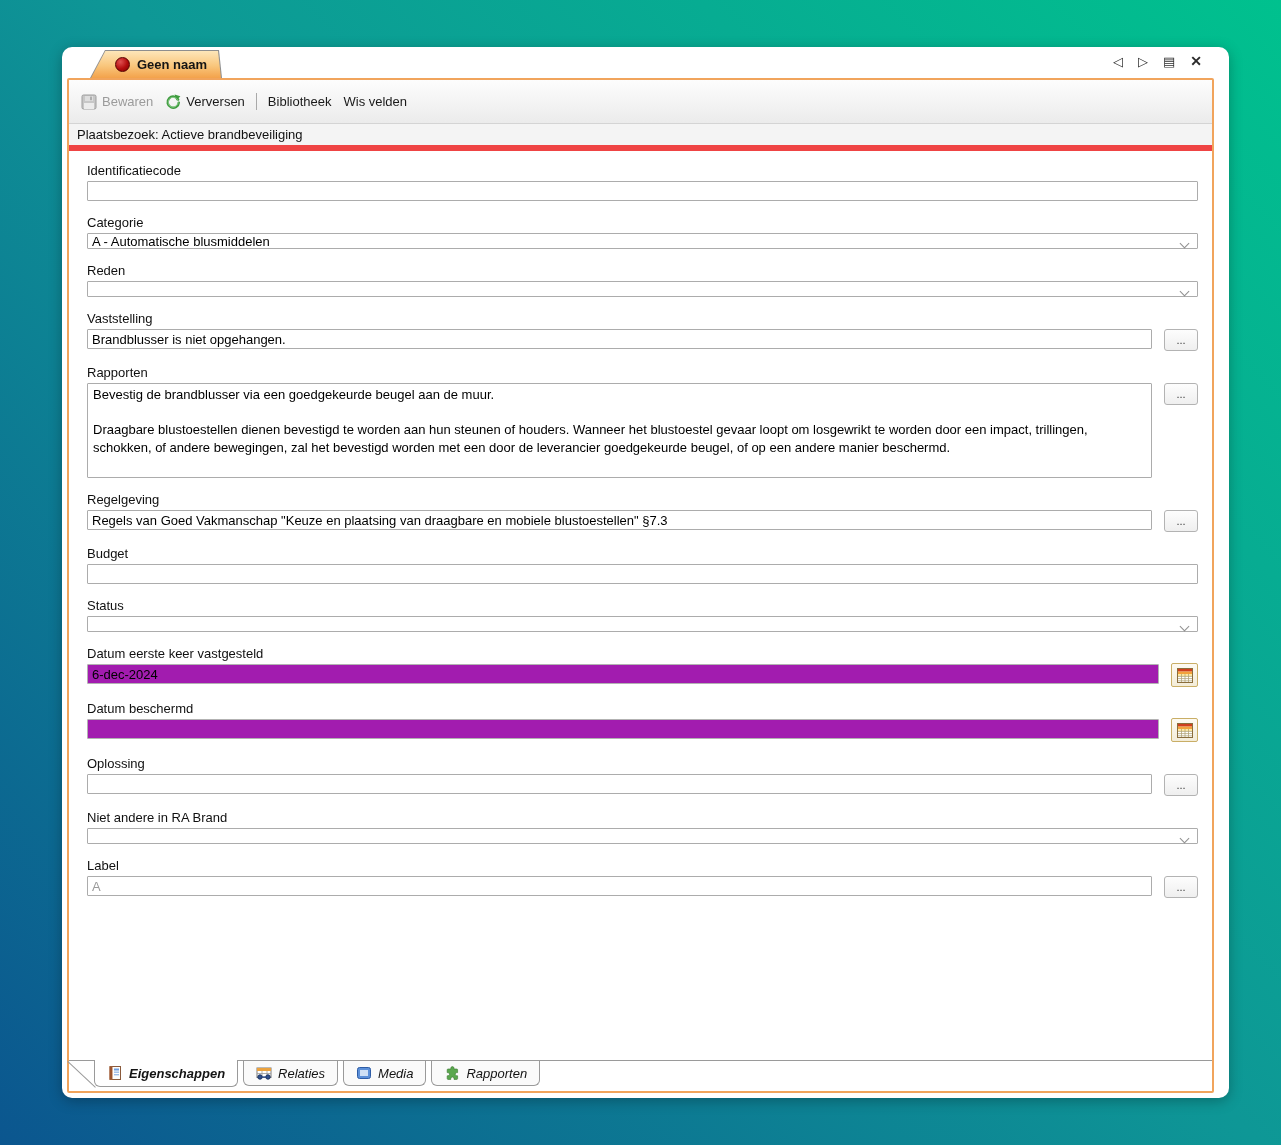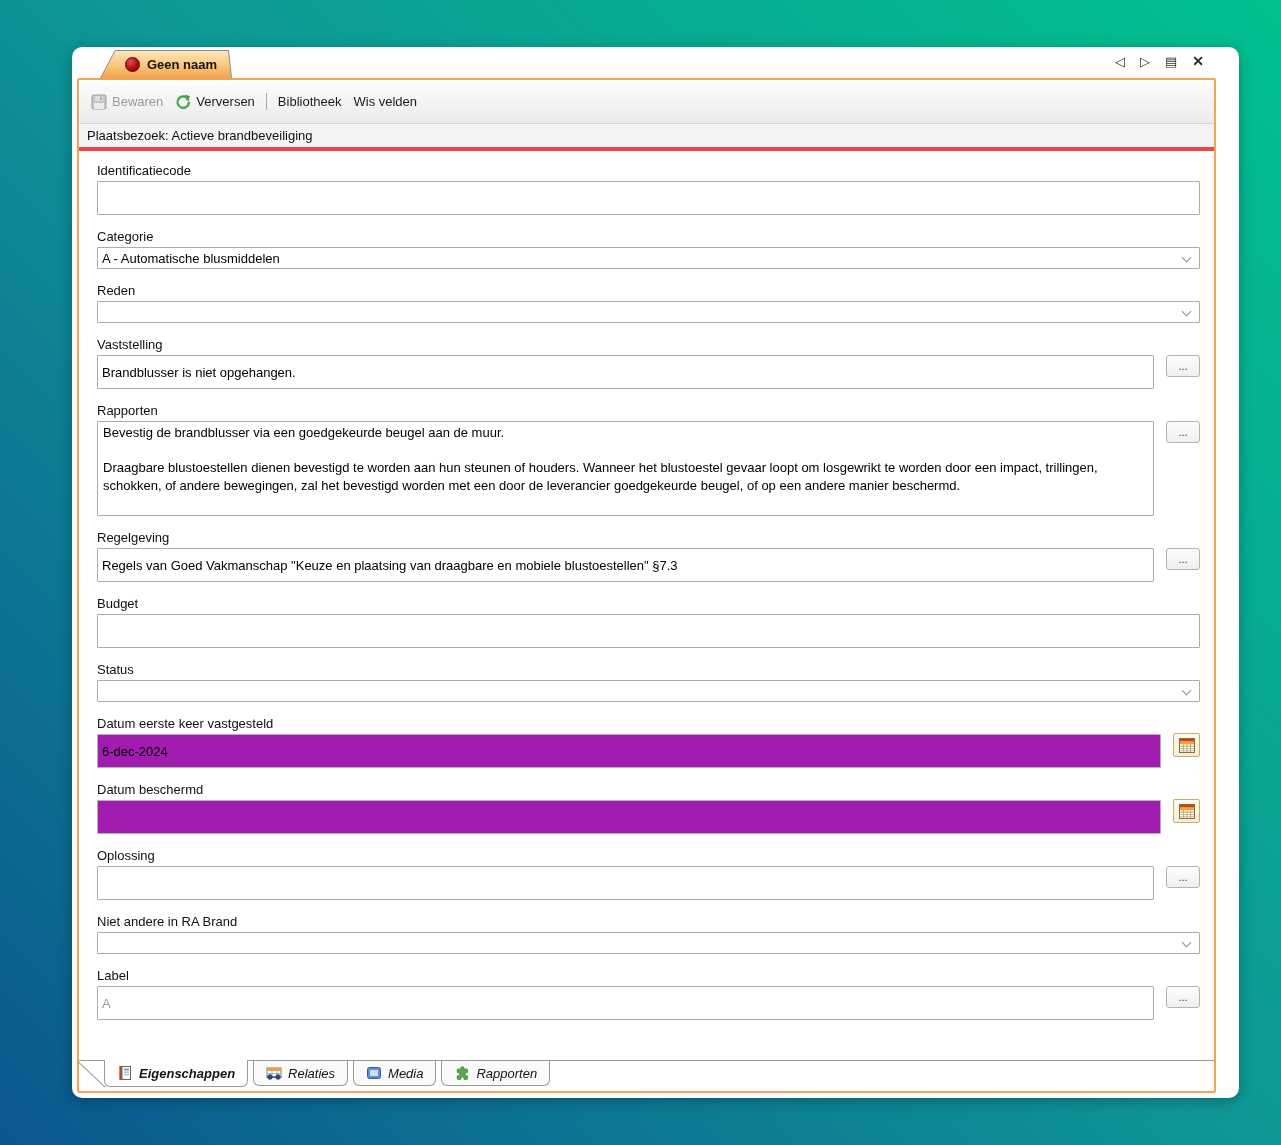--- a/index.html
+++ b/index.html
@@ -5,25 +5,25 @@
   * { box-sizing: border-box; margin: 0; padding: 0; }
   html,body { width:1281px; height:1145px; overflow:hidden; }
   body {
     font-family: "Liberation Sans", sans-serif;
     background: linear-gradient(225deg, #00c18e 0%, #0e9796 48%, #0b568f 100%);
     position: relative;
   }
 
   
   .window {
-    position:absolute; left:72px; top:47px; width:1167px; height:1051px;
+    position:absolute; left:62px; top:47px; width:1167px; height:1051px;
     background:#ffffff; border-radius:10px;
     box-shadow: 0 3px 14px rgba(0,0,0,.28);
     display:flex; flex-direction:column;
-    padding:0 23px 5px 5px;
+    padding:0 15px 5px 5px;
   }
 
   
   .topstrip { height:31px; flex:none; position:relative; display:flex; align-items:flex-end; }
   .doctab-outer {
     position:relative; margin-left:23px; width:132px; height:28px;
     clip-path: polygon(15px 0, calc(100% - 3px) 0, 100% 100%, 0 100%);
     background:#8e8e8e;
   }
   .doctab {
@@ -54,39 +54,39 @@
     flex:none; height:44px; display:flex; align-items:center;
     background:linear-gradient(#fdfdfd,#ebebeb);
     border-bottom:1px solid #d4d4d4; padding:0 6px; font-size:13px; color:#1a1a1a;
   }
   .tbtn { display:flex; align-items:center; gap:5px; padding:2px 6px; border-radius:2px; }
   .tbtn.disabled { color:#9b9b9b; }
   .tsep { width:1px; height:17px; background:#a9a9a9; margin:0 5px; }
 
   
   .pheader {
-    flex:none; height:27px; background:#f4f4f4; border-bottom:4px solid #ef4444;
+    flex:none; height:27px; background:#f4f4f4; border-bottom:6px solid #ef4444;
     display:flex; align-items:center; padding-left:8px; font-size:13px; color:#111;
   }
 
   
   .form { flex:1; background:#fff; padding:12px 14px 0 18px; overflow:hidden; min-height:0; }
   .field { margin-bottom:14px; }
   .flabel { font-size:13px; color:#101010; margin-bottom:3px; }
   .frow { display:flex; gap:12px; align-items:flex-start; }
   .grow { flex:1; min-width:0; }
   .ti {
-    height:34px; width:100%; border:1px solid #acacac; border-radius:1px;
+    height:20px; width:100%; border:1px solid #acacac; border-radius:1px;
     background:#fff; font-family:"Liberation Sans",sans-serif; font-size:13px;
     padding:0 4px; color:#000; outline:none;
   }
   .ti.dis { background:#a21caf; border-color:#b2b2b2; }
   .ti.ghost { color:#9a9a9a; }
   .selectbox {
-    position:relative; height:22px; border:1px solid #acacac; border-radius:1px;
+    position:relative; height:16px; border:1px solid #acacac; border-radius:1px;
     background:#fff; display:flex; align-items:center; padding:0 24px 0 4px;
     font-size:13px; color:#000; cursor:default;
   }
   .chev {
     position:absolute; right:9px; top:6px; width:7px; height:7px;
     border-right:1.4px solid #8f8f8f; border-bottom:1.4px solid #8f8f8f;
     transform:rotate(45deg);
   }
   .tarea {
     border:1px solid #acacac; border-radius:1px; background:#fff;

